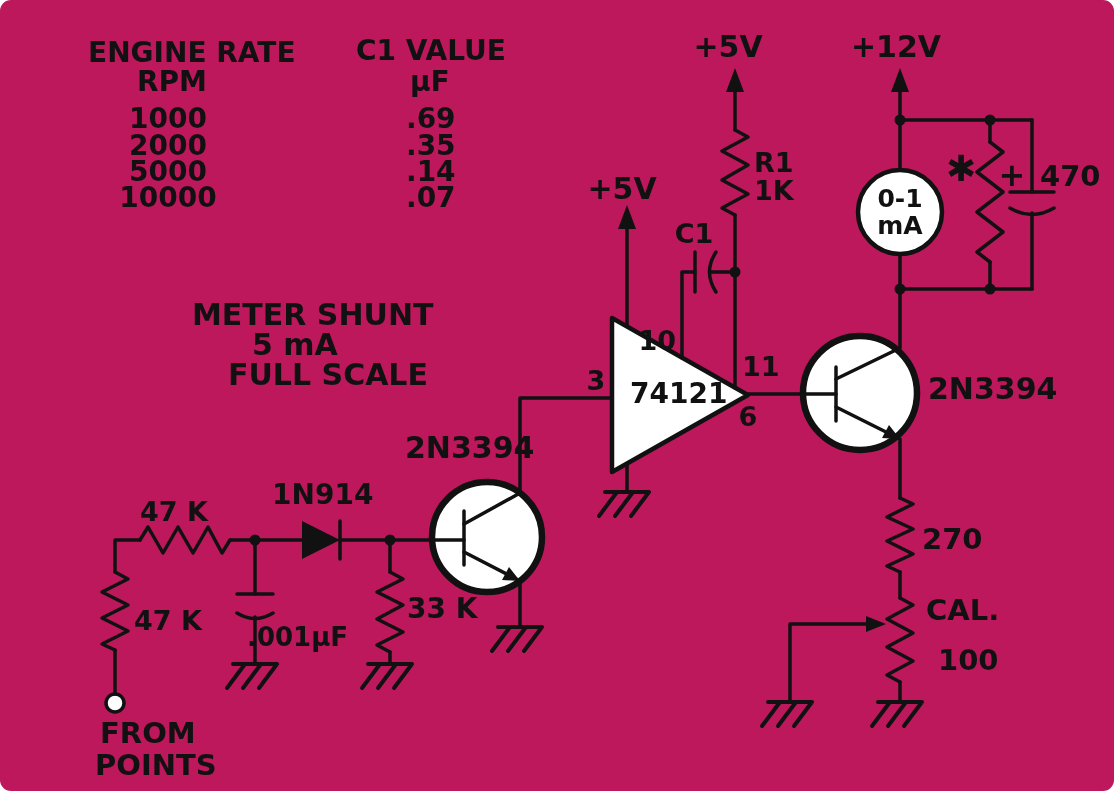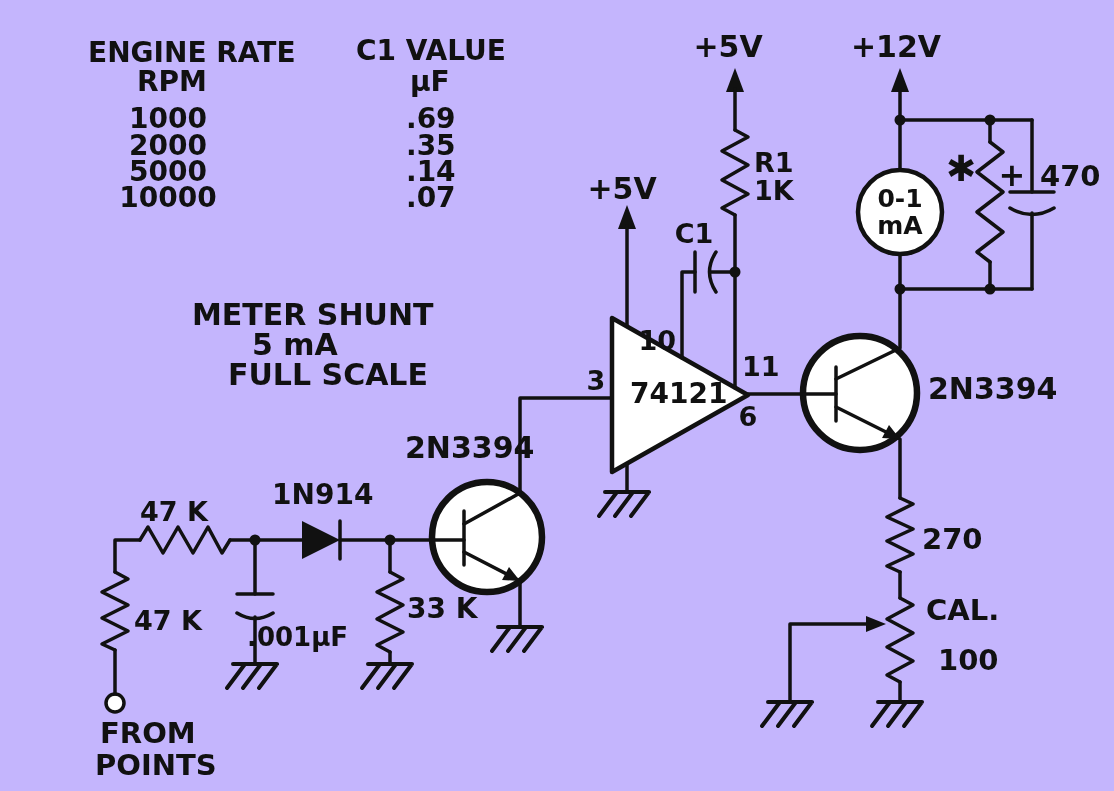--- a/index.html
+++ b/index.html
@@ -1,21 +1,22 @@
 <!DOCTYPE html>
 <html><head>
 <meta charset="utf-8">
 <style>
   html,body { margin:0; padding:0; background:#ffffff; }
   .canvas {
     position:relative;
     width:1114px; height:791px;
-    background:#c4b5fd;
+    background:#be185d;
     font-family:"DejaVu Sans","Liberation Sans",sans-serif;
     overflow:hidden;
+    border-radius:11px;
   }
   svg text {
     font-family:"DejaVu Sans","Liberation Sans",sans-serif;
     font-weight:bold;
     fill:#111111;
   }
   .w {
     stroke:#111111;
     stroke-width:3.5;
     fill:none;

